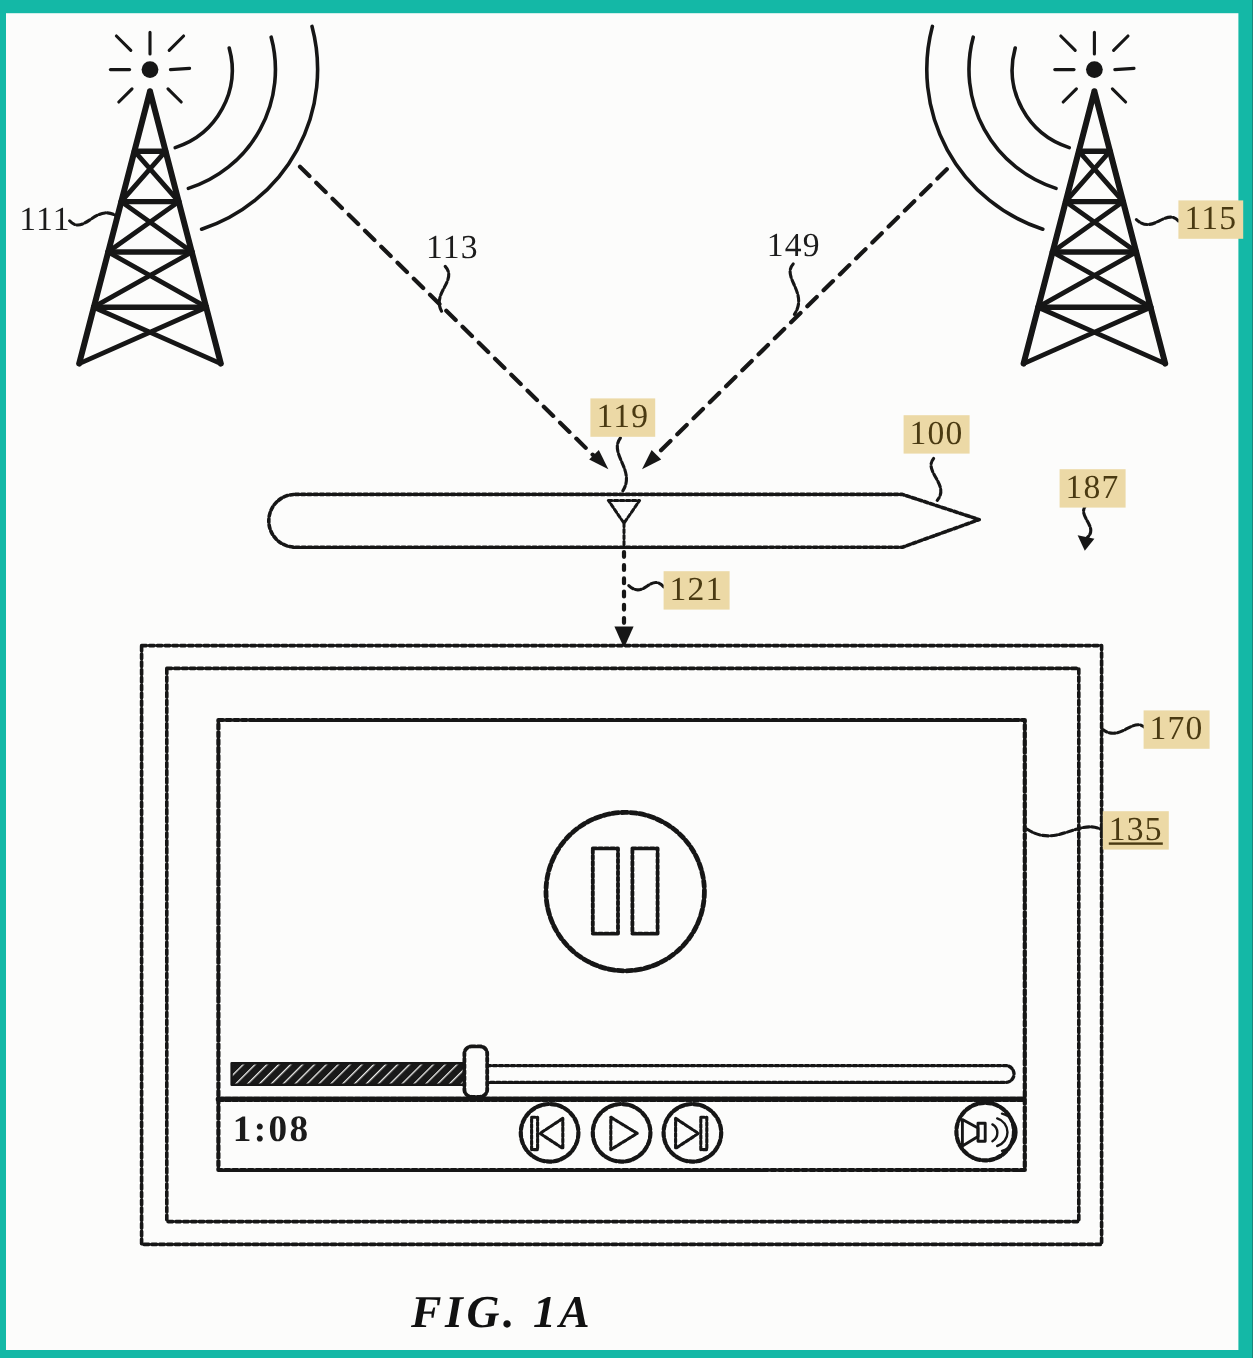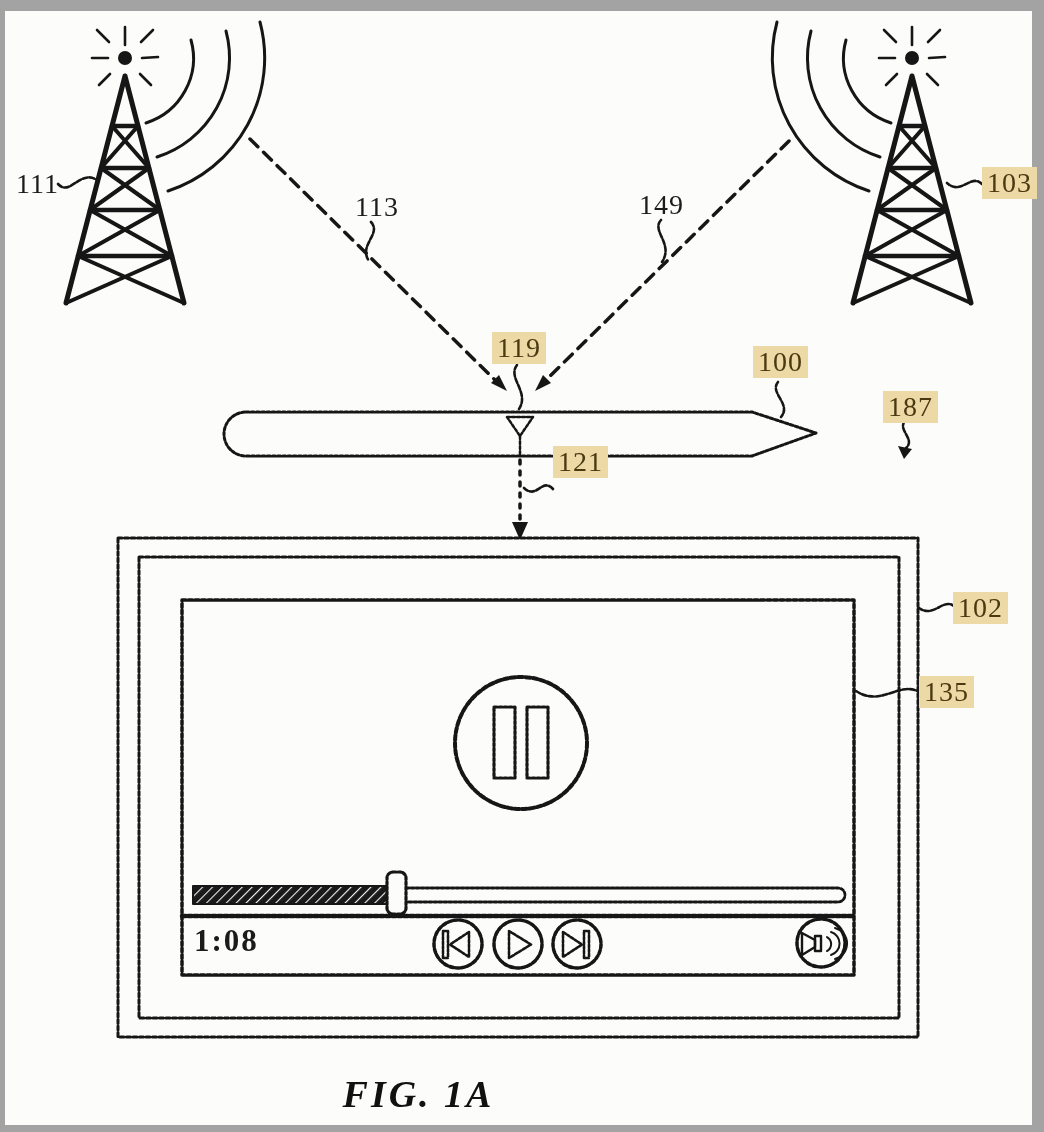--- a/index.html
+++ b/index.html
@@ -1,16 +1,16 @@
 <!DOCTYPE html>
 <html><head>
 <meta charset="utf-8">
 <style>
   html,body{margin:0;padding:0;background:#26282c;}
-  .page{position:relative;width:1044px;height:1132px;background:#a3a3a3;overflow:hidden;
+  .page{position:relative;width:1044px;height:1132px;background:#14b8a6;overflow:hidden;
         font-family:"Liberation Serif",serif;}
   .canvas{position:absolute;left:5px;top:11px;width:1027px;height:1114px;background:#fcfcfb;}
   svg.art{position:absolute;left:0;top:0;z-index:1;}
   .ref{position:absolute;z-index:2;font-size:28px;line-height:1;color:#1c1c1c;letter-spacing:1px;}
   .ref.hl{background:#ecd9a6;color:#4a3a12;padding:2px 5px;}
   .time{position:absolute;left:194px;top:923px;z-index:2;font-size:31px;color:#1b1b1b;letter-spacing:2px;font-weight:bold;}
   .caption{position:absolute;left:0;width:837px;top:1072px;z-index:2;text-align:center;
            font-size:38px;font-weight:bold;font-style:italic;letter-spacing:3px;color:#111;}
 </style>
 </head>
@@ -155,24 +155,24 @@
       <polygon points="904,459 898,446 912,449" fill="#161616" stroke="none"></polygon>
       <path d="M553,489 C542,477 537,500 524,488"></path>
       <path d="M955,607 C944,596 934,619 919,608"></path>
       <path d="M921,693 C900,679 882,708 856,691"></path>
       <path d="M982,184 C971,173 961,196 947,183"></path>
     </g>
   </svg>
 
   <span class="ref" style="left:16px;  top:170px;">111</span>
   <span class="ref" style="left:355px; top:193px;">113</span>
-  <span class="ref hl" style="left:982px; top:167px;">103</span>
+  <span class="ref hl" style="left:982px; top:167px;">115</span>
   <span class="ref" style="left:639px; top:191px;">149</span>
   <span class="ref hl" style="left:492px; top:332px;">119</span>
   <span class="ref hl" style="left:753px; top:346px;">100</span>
   <span class="ref hl" style="left:883px; top:391px;">187</span>
-  <span class="ref hl" style="left:553px; top:446px;">121</span>
-  <span class="ref hl" style="left:953px; top:592px;">102</span>
-  <span class="ref hl" style="left:919px; top:676px;">135</span>
+  <span class="ref hl" style="left:553px; top:476px;">121</span>
+  <span class="ref hl" style="left:953px; top:592px;">170</span>
+  <span class="ref hl" style="left:919px; top:676px;text-decoration:underline;">135</span>
 
   <span class="time">1:08</span>
   <div class="caption">FIG. 1A</div>
 </div>
 
 </body></html>

